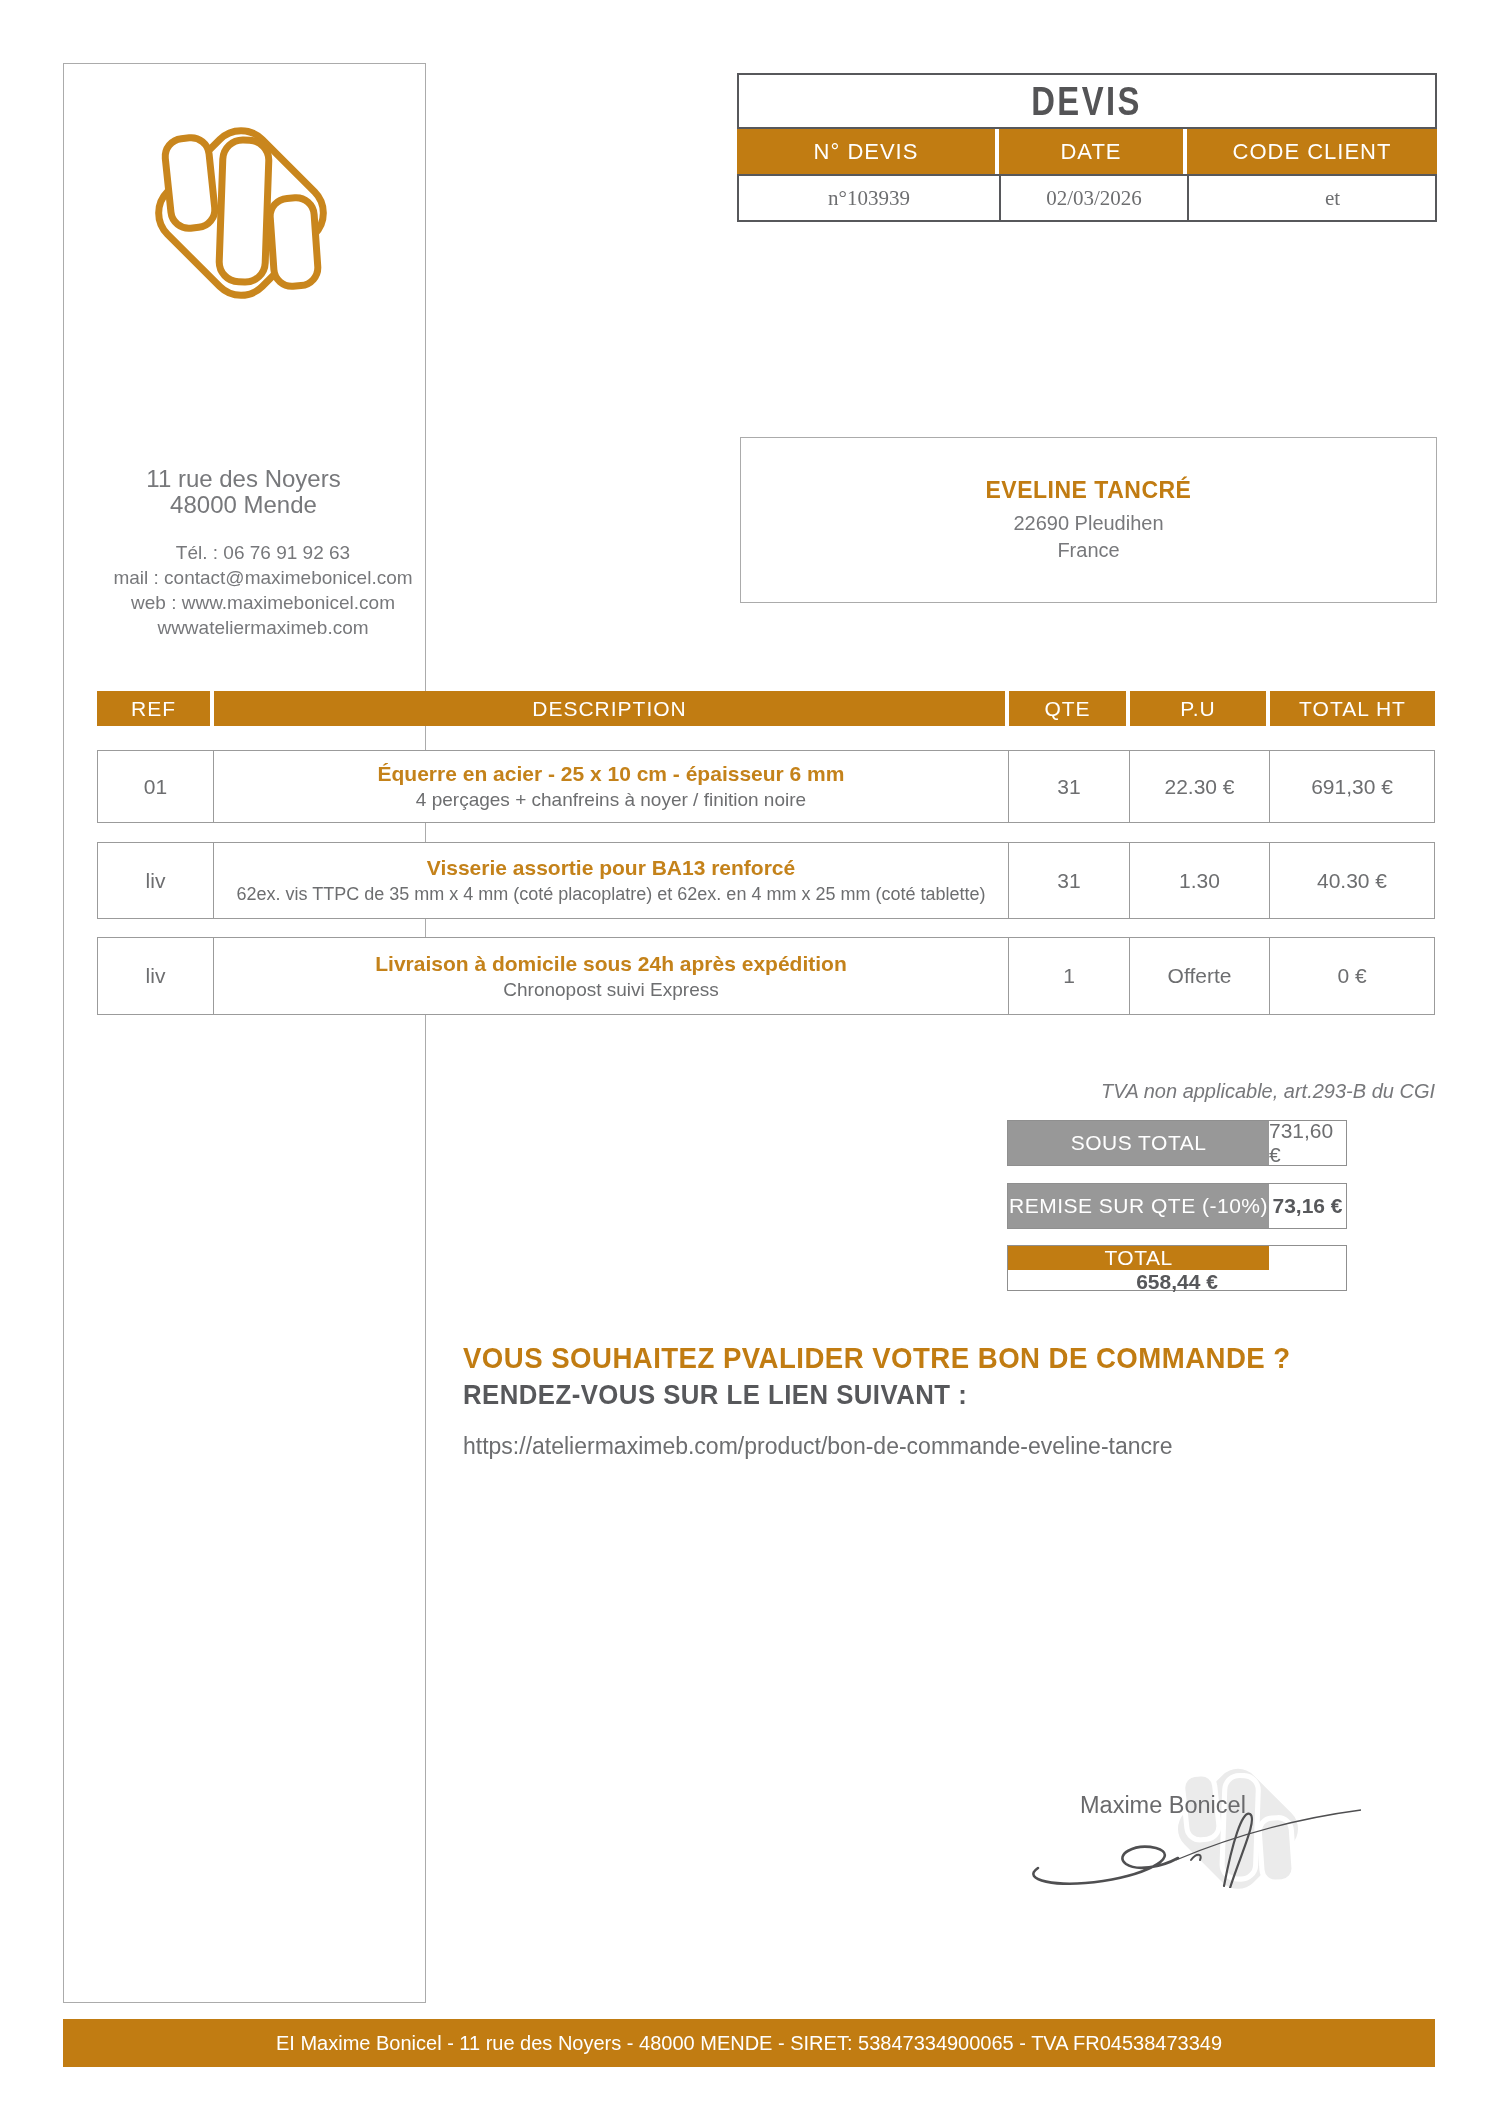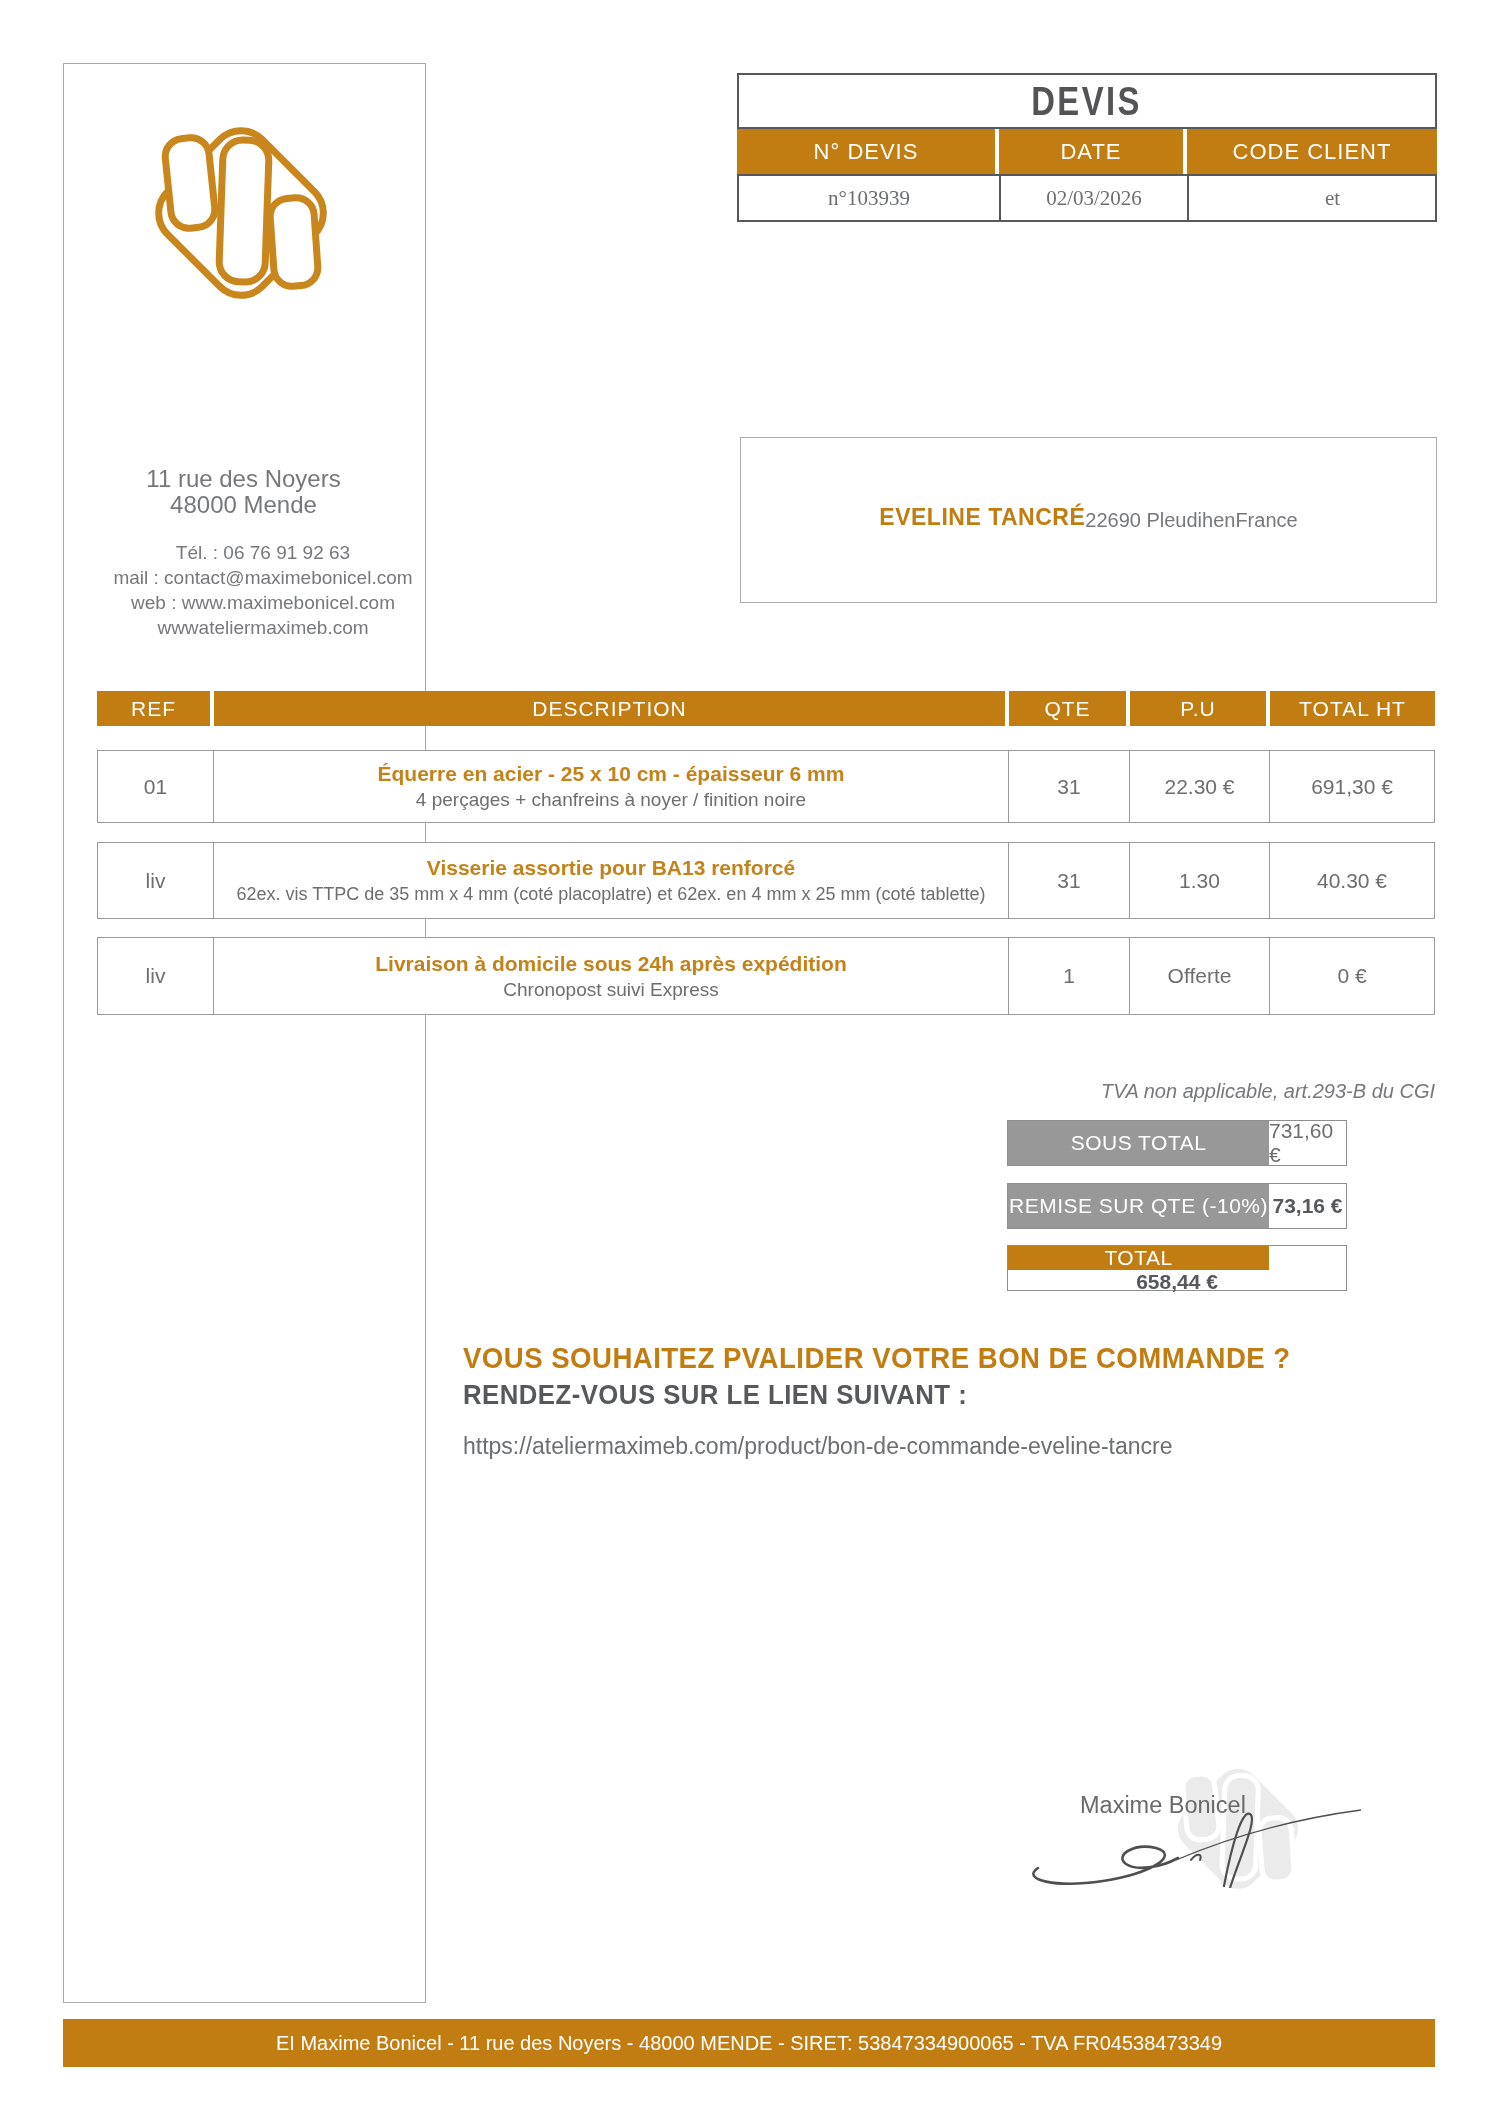--- a/index.html
+++ b/index.html
@@ -23,21 +23,21 @@
   .devis-title span{font-size:40px;font-weight:bold;letter-spacing:3px;color:#545456;
     transform:scaleX(0.82);display:inline-block;}
   .devis-col{top:129px;height:45px;background:#C17C12;color:#fff;font-size:22px;letter-spacing:1px;
     display:flex;align-items:center;justify-content:center;}
   .devis-vals{left:737px;top:174px;width:700px;height:48px;border:2px solid #57585B;box-sizing:border-box;display:flex;font-family:Liberation Serif, serif;}
   .devis-vals .cell{display:flex;align-items:center;justify-content:center;font-size:21px;color:#6D6E70;box-sizing:border-box;}
   .devis-vals .cell + .cell{border-left:2px solid #57585B;}
 
   
   .client-box{left:740px;top:437px;width:697px;height:166px;border:1px solid #ABABAB;box-sizing:border-box;
-    display:flex;flex-direction:row;align-items:center;justify-content:center;}
+    display:flex;flex-direction:column;align-items:center;justify-content:center;}
   .client-name{color:#C17C12;font-size:23px;font-weight:bold;letter-spacing:.5px;margin-bottom:6px;}
   .client-line{color:#77787B;font-size:20px;line-height:27px;}
 
   
   .ih{top:691px;height:35px;background:#C17C12;color:#fff;font-size:21px;letter-spacing:1px;
     display:flex;align-items:center;justify-content:center;}
   .item-row{left:97px;width:1338px;border:1px solid #9B9B9B;box-sizing:border-box;background:#fff;display:flex;}
   .item-row .c{display:flex;flex-direction:column;align-items:center;justify-content:center;
     box-sizing:border-box;font-size:21px;color:#6D6E70;text-align:center;}
   .item-row .c + .c{border-left:1px solid #9B9B9B;}

